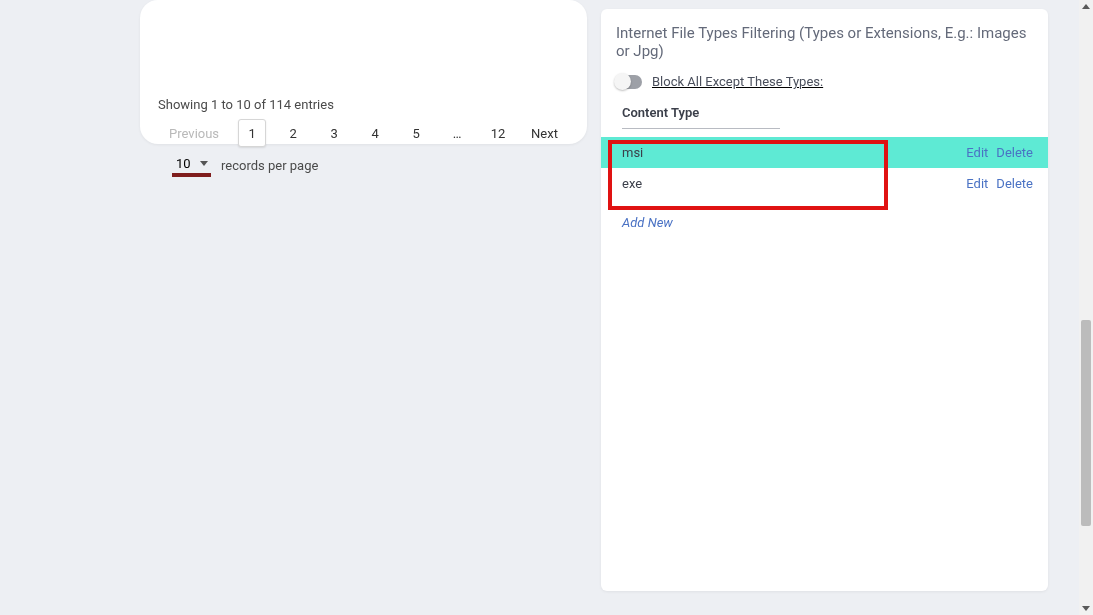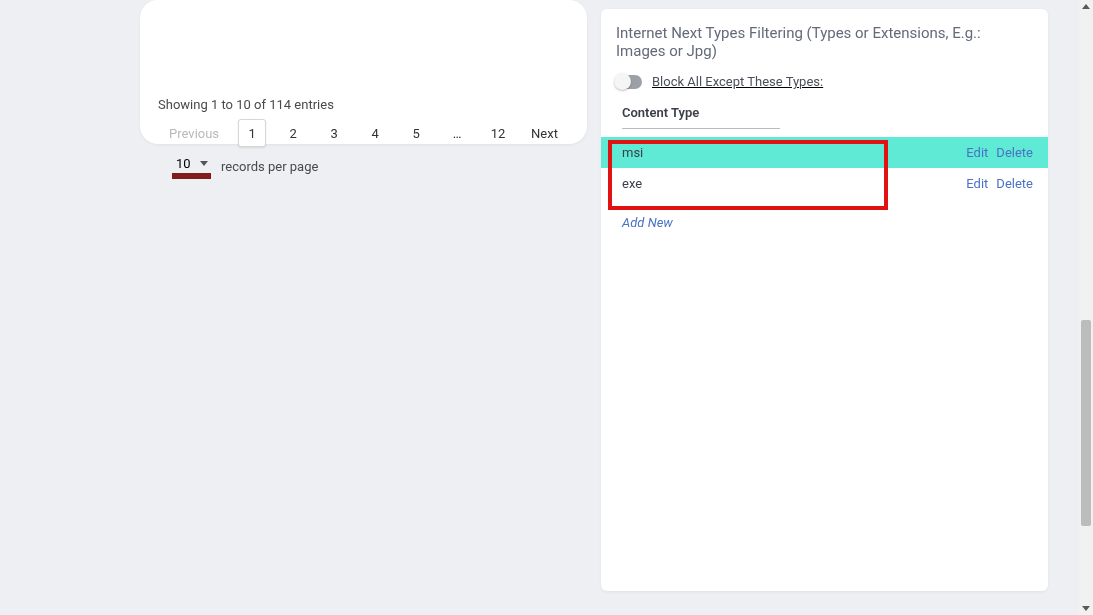--- a/index.html
+++ b/index.html
@@ -27,21 +27,21 @@
     .showing { position: absolute; left: 18px; top: 97px; font-size: 13px; color: #4a4a4a; }
     .pagination { position: absolute; top: 119px; left: 0; right: 0; display: flex; justify-content: center; gap: 13px; align-items: center; }
     .page-btn {
       min-width: 28px; height: 28px; display: inline-flex; align-items: center; justify-content: center;
       font-size: 13px; color: #333; background: none; border: none; cursor: pointer; padding: 0 6px;
     }
     .page-btn.disabled { color: #b9b9b9; cursor: default; }
     .page-btn.active { border: 1px solid #d6d6d6; border-radius: 3px; box-shadow: 0 1px 2px rgba(0,0,0,0.1); background:#fff; }
     .records { position: absolute; top: 154px; left: 32px; display: flex; align-items: center; gap: 10px; font-size: 13px; color: #4a4a4a; }
     .records select { border: none; border-bottom: 1px solid #aaa; background: none; font-size: 13px; padding: 2px 16px 2px 4px; appearance: none; -webkit-appearance: none; cursor: pointer; }
-    .records .select-wrap { position: relative; border-bottom: 6px solid #7f1d1d; padding-right: 4px; }
+    .records .select-wrap { position: relative; border-bottom: 4px solid #7f1d1d; padding-right: 4px; }
     .records .select-wrap::after { content: ''; position: absolute; right: 3px; top: 7px; width: 0; height: 0; border-left: 4px solid transparent; border-right: 4px solid transparent; border-top: 5px solid #555; pointer-events:none; }
     .records select { border: none; border-bottom:none; }
     .right-title { font-size: 15px; color: #646a7a; padding: 15px 15px 14px 15px; font-weight: 400; }
     .toggle-row { display: flex; align-items: center; gap: 10px; padding: 0 15px 14px 15px; text-decoration: underline; }
     .toggle { width: 26px; height: 14px; border-radius: 8px; background: #9da0a7; position: relative; }
     .toggle::after { content:''; position:absolute; left:-2px; top:-2px; width:17px; height:17px; border-radius:50%; background:#f5f5f5; box-shadow:0 1px 2px rgba(0,0,0,0.25); }
     .toggle-label { font-size: 13px; color: #4a4f5c; }
     .content-type-label { font-size: 13px; color: #3b3f4a; font-weight: 600; padding: 2px 15px 8px 21px; }
     .underline { margin: 0 0 8px 21px; width: 158px; height: 1px; background: #b8bbc2; }
     .highlight-box {
@@ -87,21 +87,21 @@
     <span class="select-wrap">
       <select>
         <option>10</option>
       </select>
     </span>
     <span>records per page</span>
   </div>
 </div>
 
 <div class="card-right">
-  <div class="right-title">Internet Next Types Filtering (Types or Extensions, E.g.: Images or Jpg)</div>
+  <div class="right-title">Internet File Types Filtering (Types or Extensions, E.g.: Images or Jpg)</div>
   <div class="toggle-row">
     <div class="toggle"></div>
     <div class="toggle-label">Block All Except These Types:</div>
   </div>
   <div class="content-type-label">Content Type</div>
   <div class="underline"></div>
   <div class="row alt">
     <span class="ext">msi</span>
     <span class="act">Edit</span>
     <span class="act">Delete</span>

